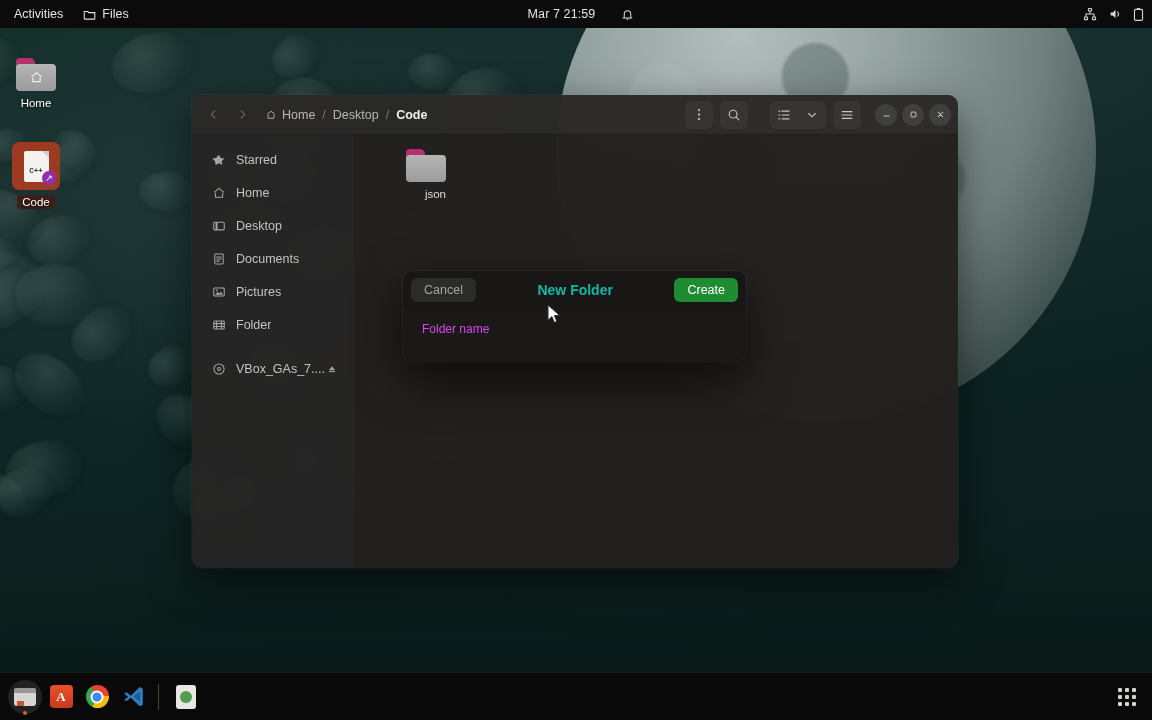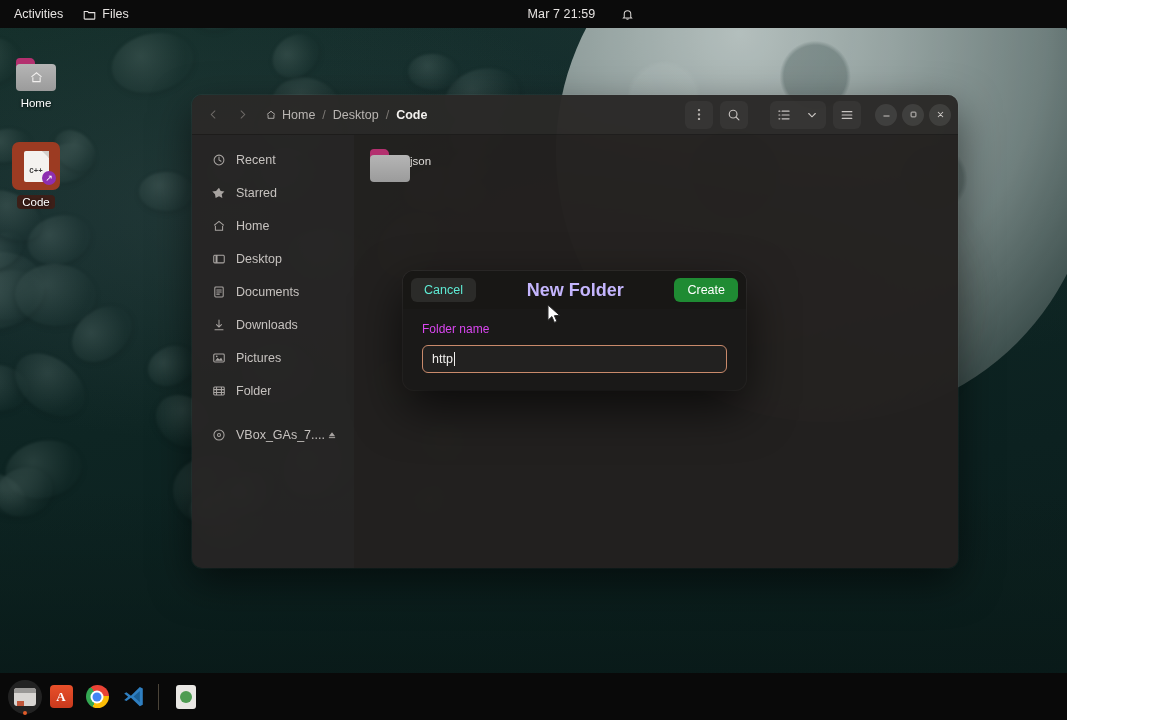--- a/index.html
+++ b/index.html
@@ -6,21 +6,21 @@
 
   html, body {
     width: 1152px;
     height: 720px;
     overflow: hidden;
     font-family: "Liberation Sans", sans-serif;
   }
 
   #screen {
     position: relative;
-    width: 1067px;
+    width: 1152px;
     height: 720px;
     background: #0d1f1c;
     overflow: hidden;
     padding-left: 37px;
   }
 
   
   #wallpaper {
     position: absolute;
     inset: 0;
@@ -258,21 +258,21 @@
   .sb-sep { height: 11px; }
 
   #fm-content {
     flex: 1;
     background: rgba(34,32,31,0.78);
     position: relative;
     padding: 14px 0 0 16px;
   }
   .file-item {
     width: 76px;
-    display: flex; align-items: flex-start;
+    display: flex; flex-direction: column; align-items: flex-end;
     cursor: default;
   }
   .file-item .fi-label {
     margin-top: 6px; font-size: 11.5px; color: #dedbd8;
   }
 
   
   #dialog {
     position: absolute;
     left: 403px; top: 271px;
@@ -282,26 +282,26 @@
     box-shadow: 0 18px 48px rgba(0,0,0,0.65), 0 0 0 1px rgba(255,255,255,0.06);
     z-index: 40;
     overflow: hidden;
   }
   #dlg-header {
     height: 38px;
     display: flex; align-items: center; justify-content: space-between;
     padding: 0 8px;
     background: rgba(24,23,22,0.92);
   }
-  #dlg-title { font-size: 18px; font-weight: bold; color: #c4b5fd; }
+  #dlg-title { font-size: 14px; font-weight: bold; color: #14b8a6; }
   .dlg-btn {
     font-size: 12.5px; border-radius: 6px;
     padding: 5px 13px; cursor: default;
   }
-  #btn-cancel { background: rgba(255,255,255,0.085); color: #5eead4; }
+  #btn-cancel { background: rgba(255,255,255,0.085); color: #a3a3a3; }
   #btn-create { background: #1f8b33; color: #ffffff; }
   #dlg-body { padding: 13px 19px 17px 19px; }
   #dlg-field-label { font-size: 12px; color: #d946ef; margin-bottom: 9px; }
   #folder-name-input {
     width: 100%; height: 28px;
     background: rgba(255,255,255,0.035);
     border: 1.5px solid #c98a6b;
     border-radius: 6px;
     padding: 0 9px;
     color: #f1efed; font-size: 12.5px;
@@ -622,29 +622,20 @@
           </div>
         </div>
       </div>
     </div>
 
     <div id="fm-body">
 
       <div id="fm-sidebar">
         <div class="sb-item">
           <span class="sb-ic">
-            <svg width="14" height="14" viewBox="0 0 16 16" fill="none" stroke="#a8a4a1" stroke-width="1.2">
-                <circle cx="8" cy="8" r="5.6"></circle>
-                <path d="M8 4.7V8l2.3 1.5" stroke-linecap="round"></path>
-              </svg>
-          </span>
-          <span class="sb-label">Recent</span>
-        </div>
-        <div class="sb-item">
-          <span class="sb-ic">
             <svg width="14" height="14" viewBox="0 0 16 16" fill="#a8a4a1">
                 <path d="M8 1.9 9.9 5.8l4.3.6-3.1 3 .74 4.3L8 11.7l-3.84 2-.74-4.3-3.1-3 4.3-.6z"></path>
               </svg>
           </span>
           <span class="sb-label">Starred</span>
         </div>
         <div class="sb-item">
           <span class="sb-ic">
             <svg width="14" height="14" viewBox="0 0 16 16" fill="none" stroke="#a8a4a1" stroke-width="1.2">
                 <path d="M2.4 7.3 8 2.8l5.6 4.5"></path>
@@ -663,29 +654,20 @@
           <span class="sb-label">Desktop</span>
         </div>
         <div class="sb-item">
           <span class="sb-ic">
             <svg width="14" height="14" viewBox="0 0 16 16" fill="none" stroke="#a8a4a1" stroke-width="1.2">
                 <rect x="3.2" y="2.2" width="9.6" height="11.6" rx="1.1"></rect>
                 <path d="M5.4 5.6h5.2M5.4 8h5.2M5.4 10.4h3" stroke-linecap="round"></path>
               </svg>
           </span>
           <span class="sb-label">Documents</span>
-        </div>
-        <div class="sb-item">
-          <span class="sb-ic">
-            <svg width="14" height="14" viewBox="0 0 16 16" fill="none" stroke="#a8a4a1" stroke-width="1.2" stroke-linecap="round">
-                <path d="M8 2.4v7.6M5.2 7.6 8 10.4l2.8-2.8"></path>
-                <path d="M3.4 13.4h9.2"></path>
-              </svg>
-          </span>
-          <span class="sb-label">Downloads</span>
         </div>
         <div class="sb-item">
           <span class="sb-ic">
             <svg width="14" height="14" viewBox="0 0 16 16" fill="none" stroke="#a8a4a1" stroke-width="1.2">
                 <rect x="2" y="3.4" width="12" height="9.2" rx="1.1"></rect>
                 <path d="M3.6 11 6.5 7.6l2 2.2 1.9-2.2 2 3.4z" fill="#a8a4a1" stroke="none"></path>
                 <circle cx="5.4" cy="6.1" r="1" fill="#a8a4a1" stroke="none"></circle>
               </svg>
           </span>
           <span class="sb-label">Pictures</span>
@@ -732,24 +714,20 @@
   </div>
 
   <div id="dialog">
     <div id="dlg-header">
       <div class="dlg-btn" id="btn-cancel">Cancel</div>
       <div id="dlg-title">New Folder</div>
       <div class="dlg-btn" id="btn-create">Create</div>
     </div>
     <div id="dlg-body">
       <div id="dlg-field-label">Folder name</div>
-      <div id="folder-name-input">
-        <span>http</span>
-          <span class="caret"></span>
-      </div>
     </div>
   </div>
 
   <div id="cursor">
     <svg width="16" height="22" viewBox="0 0 16 22">
       <path d="M1 1 L1 16.2 L4.9 12.6 L7.4 18.4 L9.9 17.3 L7.4 11.7 L12.6 11.4 Z" fill="#ffffff" stroke="#2b2b2b" stroke-width="1"></path>
     </svg>
   </div>
 
   <div id="dock">

